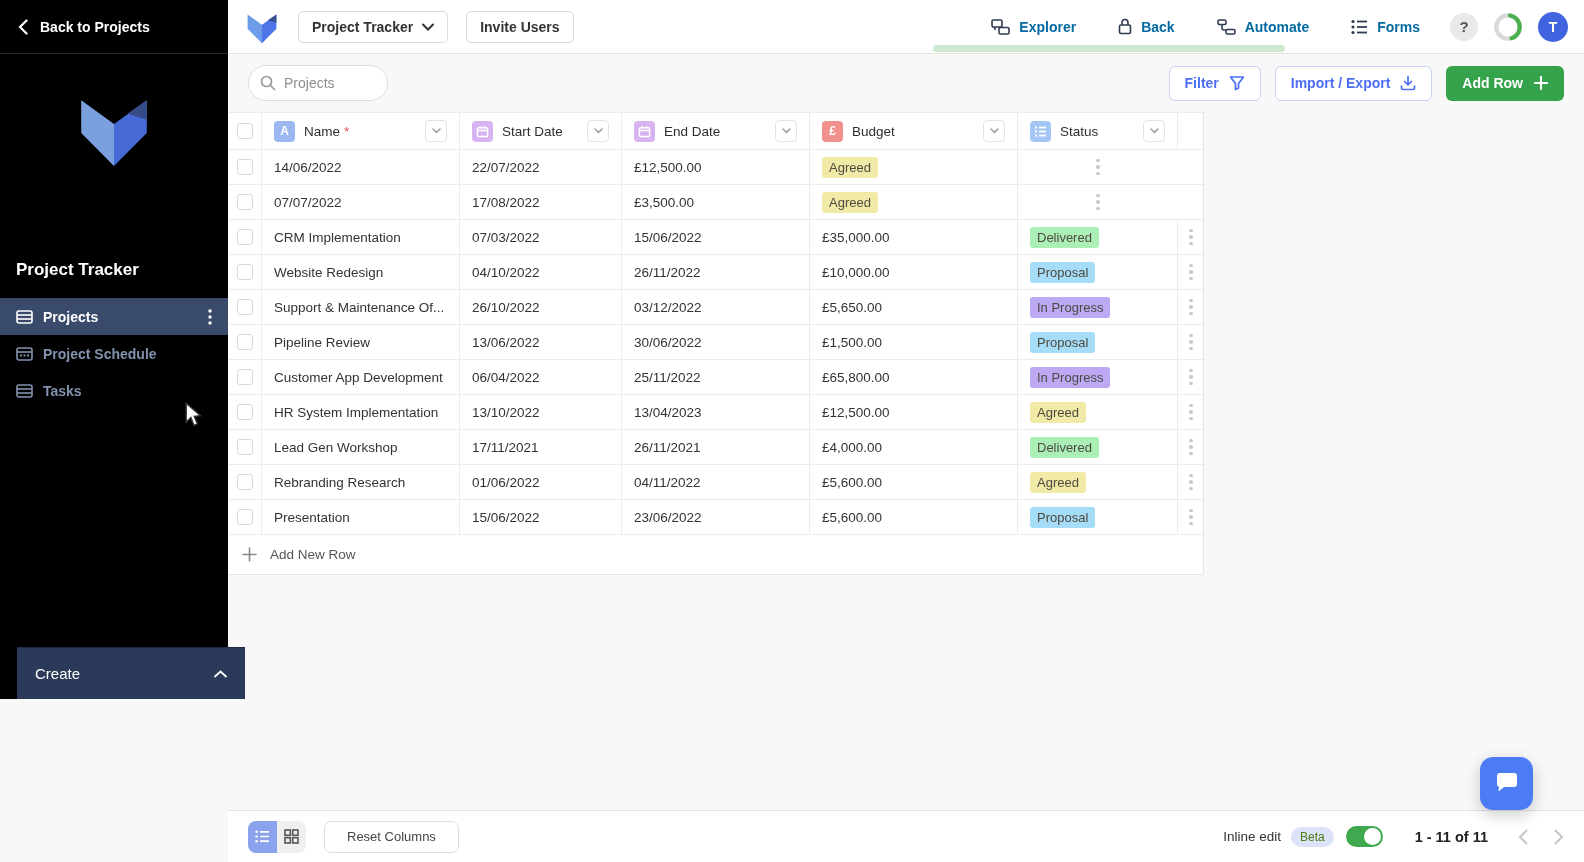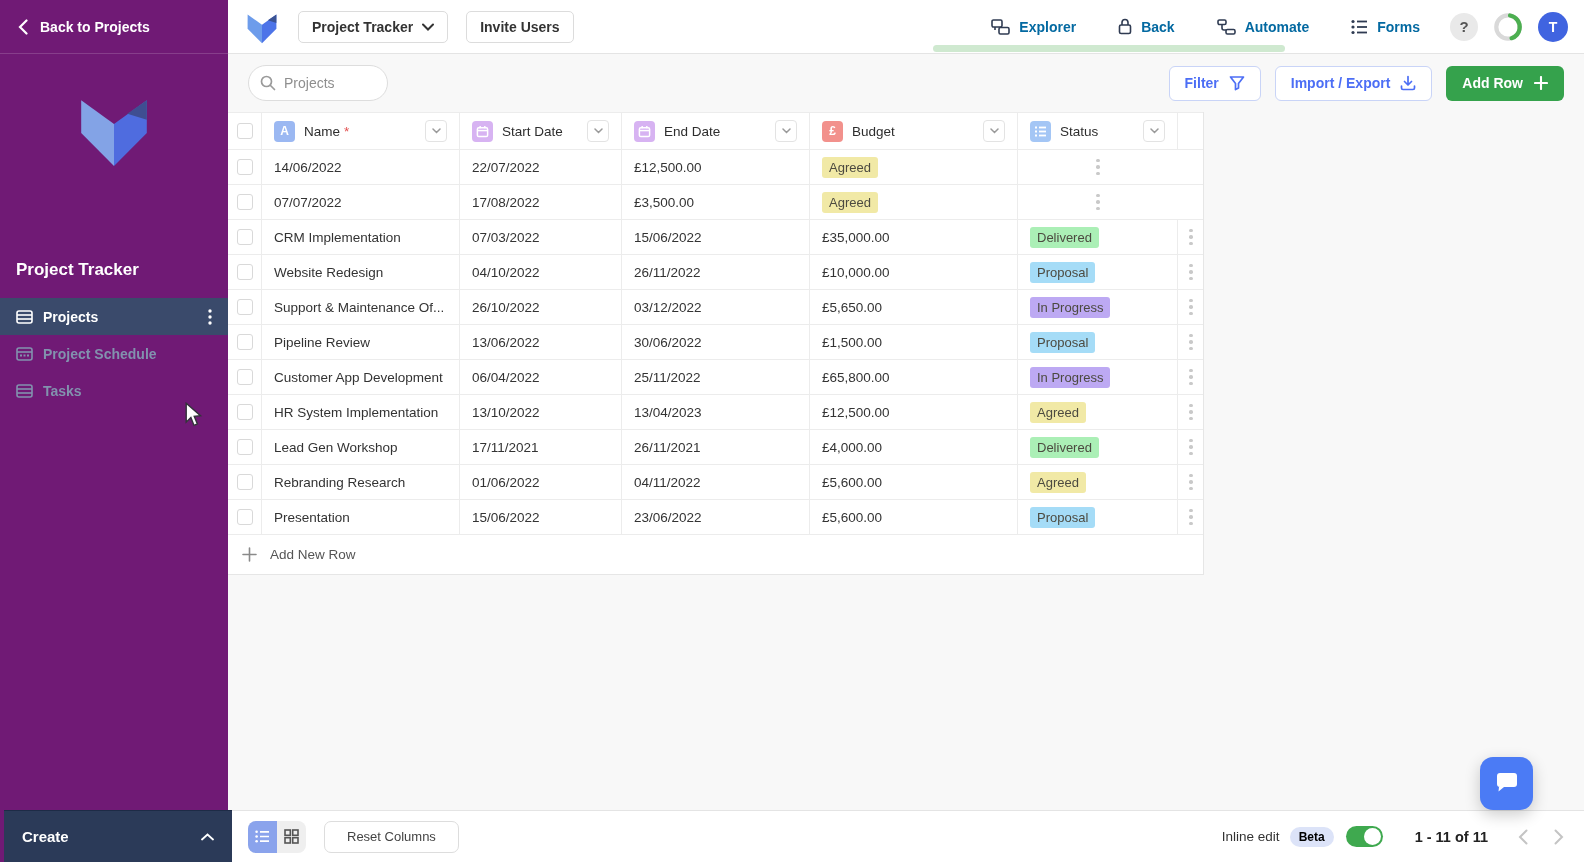--- a/index.html
+++ b/index.html
@@ -6,41 +6,41 @@
   html,body { width:1584px; height:862px; }
   body {
     font-family: "Liberation Sans", sans-serif;
     position: relative;
     background: #f8f8f8;
     overflow: hidden;
     color: #333;
   }
   
   .sidebar {
-    position:absolute; left:0; top:0; width:228px; height:862px;
-    background:#701a75; color:#fff; z-index:10;
+    position:absolute; left:0; top:0; width:228px; height:699px;
+    background:#000000; color:#fff; z-index:10;
   }
   .sidebar-top {
     height:54px; display:flex; align-items:center; gap:12px; padding:0 18px;
     border-bottom:1px solid rgba(255,255,255,.16); cursor:pointer;
   }
   .sidebar-top span.lbl { font-size:14px; font-weight:700; }
   .sidebar-logo { display:flex; justify-content:center; margin-top:34px; opacity:.92; }
   .sidebar-title { font-size:17px; font-weight:700; padding:0 16px; margin-top:90px; }
   .sidebar-menu { margin-top:18px; }
   .menu-item {
     height:37px; display:flex; align-items:center; gap:10px; padding:0 16px;
     font-size:14px; font-weight:700; color:#8292ae; cursor:pointer;
   }
   .menu-item.active { background:#3a4a6b; color:#fff; }
   .menu-item .grow { flex:1; }
   .sidebar-create {
-    position:absolute; bottom:0; left:4px; width:100%; height:52px;
+    position:absolute; bottom:0; left:17px; width:100%; height:52px;
     display:flex; align-items:center; justify-content:space-between;
-    padding:11px 18px; border-top:1px solid #1d2b46; font-size:15px; font-weight:700;
+    padding:11px 18px; border-top:1px solid #1d2b46; font-size:15px; font-weight:400;
     cursor:pointer; background:#2b3a58;
   }
   
   .main { position:absolute; left:228px; top:0; width:1356px; height:862px; }
   .app-header {
     position:relative; height:54px; background:#fff; border-bottom:1px solid #e4e4e4;
     display:flex; align-items:center; padding:0 16px;
   }
   .btn-outline-gray {
     height:32px; padding:0 13px; border:1px solid #dcdcdc; border-radius:5px;
@@ -125,21 +125,21 @@
   .view-toggle { display:flex; height:32px; border-radius:8px; overflow:hidden; background:#efefef; }
   .vt-btn { width:29px; display:flex; align-items:center; justify-content:center; cursor:pointer; border:none; background:transparent; }
   .vt-btn.active { background:#8aa3ec; }
   .btn-reset {
     margin-left:18px; height:32px; padding:0 22px; border:1px solid #ddd; border-radius:7px; background:#fff;
     font-family:inherit; font-size:13px; font-weight:500; color:#444; cursor:pointer;
   }
   .footer-right { margin-left:auto; display:flex; align-items:center; }
   .inline-edit-lbl { font-size:13.5px; color:#333; }
   .beta-badge {
-    margin-left:10px; background:#dce3f8; color:#000000; font-size:12px; font-weight:700;
+    margin-left:10px; background:#dce3f8; color:#4d7c0f; font-size:12px; font-weight:400;
     padding:3px 9px; border-radius:10px;
   }
   .toggle { margin-left:12px; width:37px; height:21px; border-radius:11px; position:relative; cursor:pointer; }
   .toggle .knob { position:absolute; top:2px; right:2px; width:17px; height:17px; border-radius:50%; background:#fff; }
   .range-lbl { margin-left:32px; font-size:14.5px; font-weight:700; color:#222; }
   .page-chevrons { margin-left:30px; display:flex; gap:26px; }
   .page-chevrons button { border:none; background:none; cursor:pointer; padding:0; display:flex; }
   
   .chat-btn {
     position:absolute; right:51px; bottom:52px; width:53px; height:53px; border-radius:13px;

